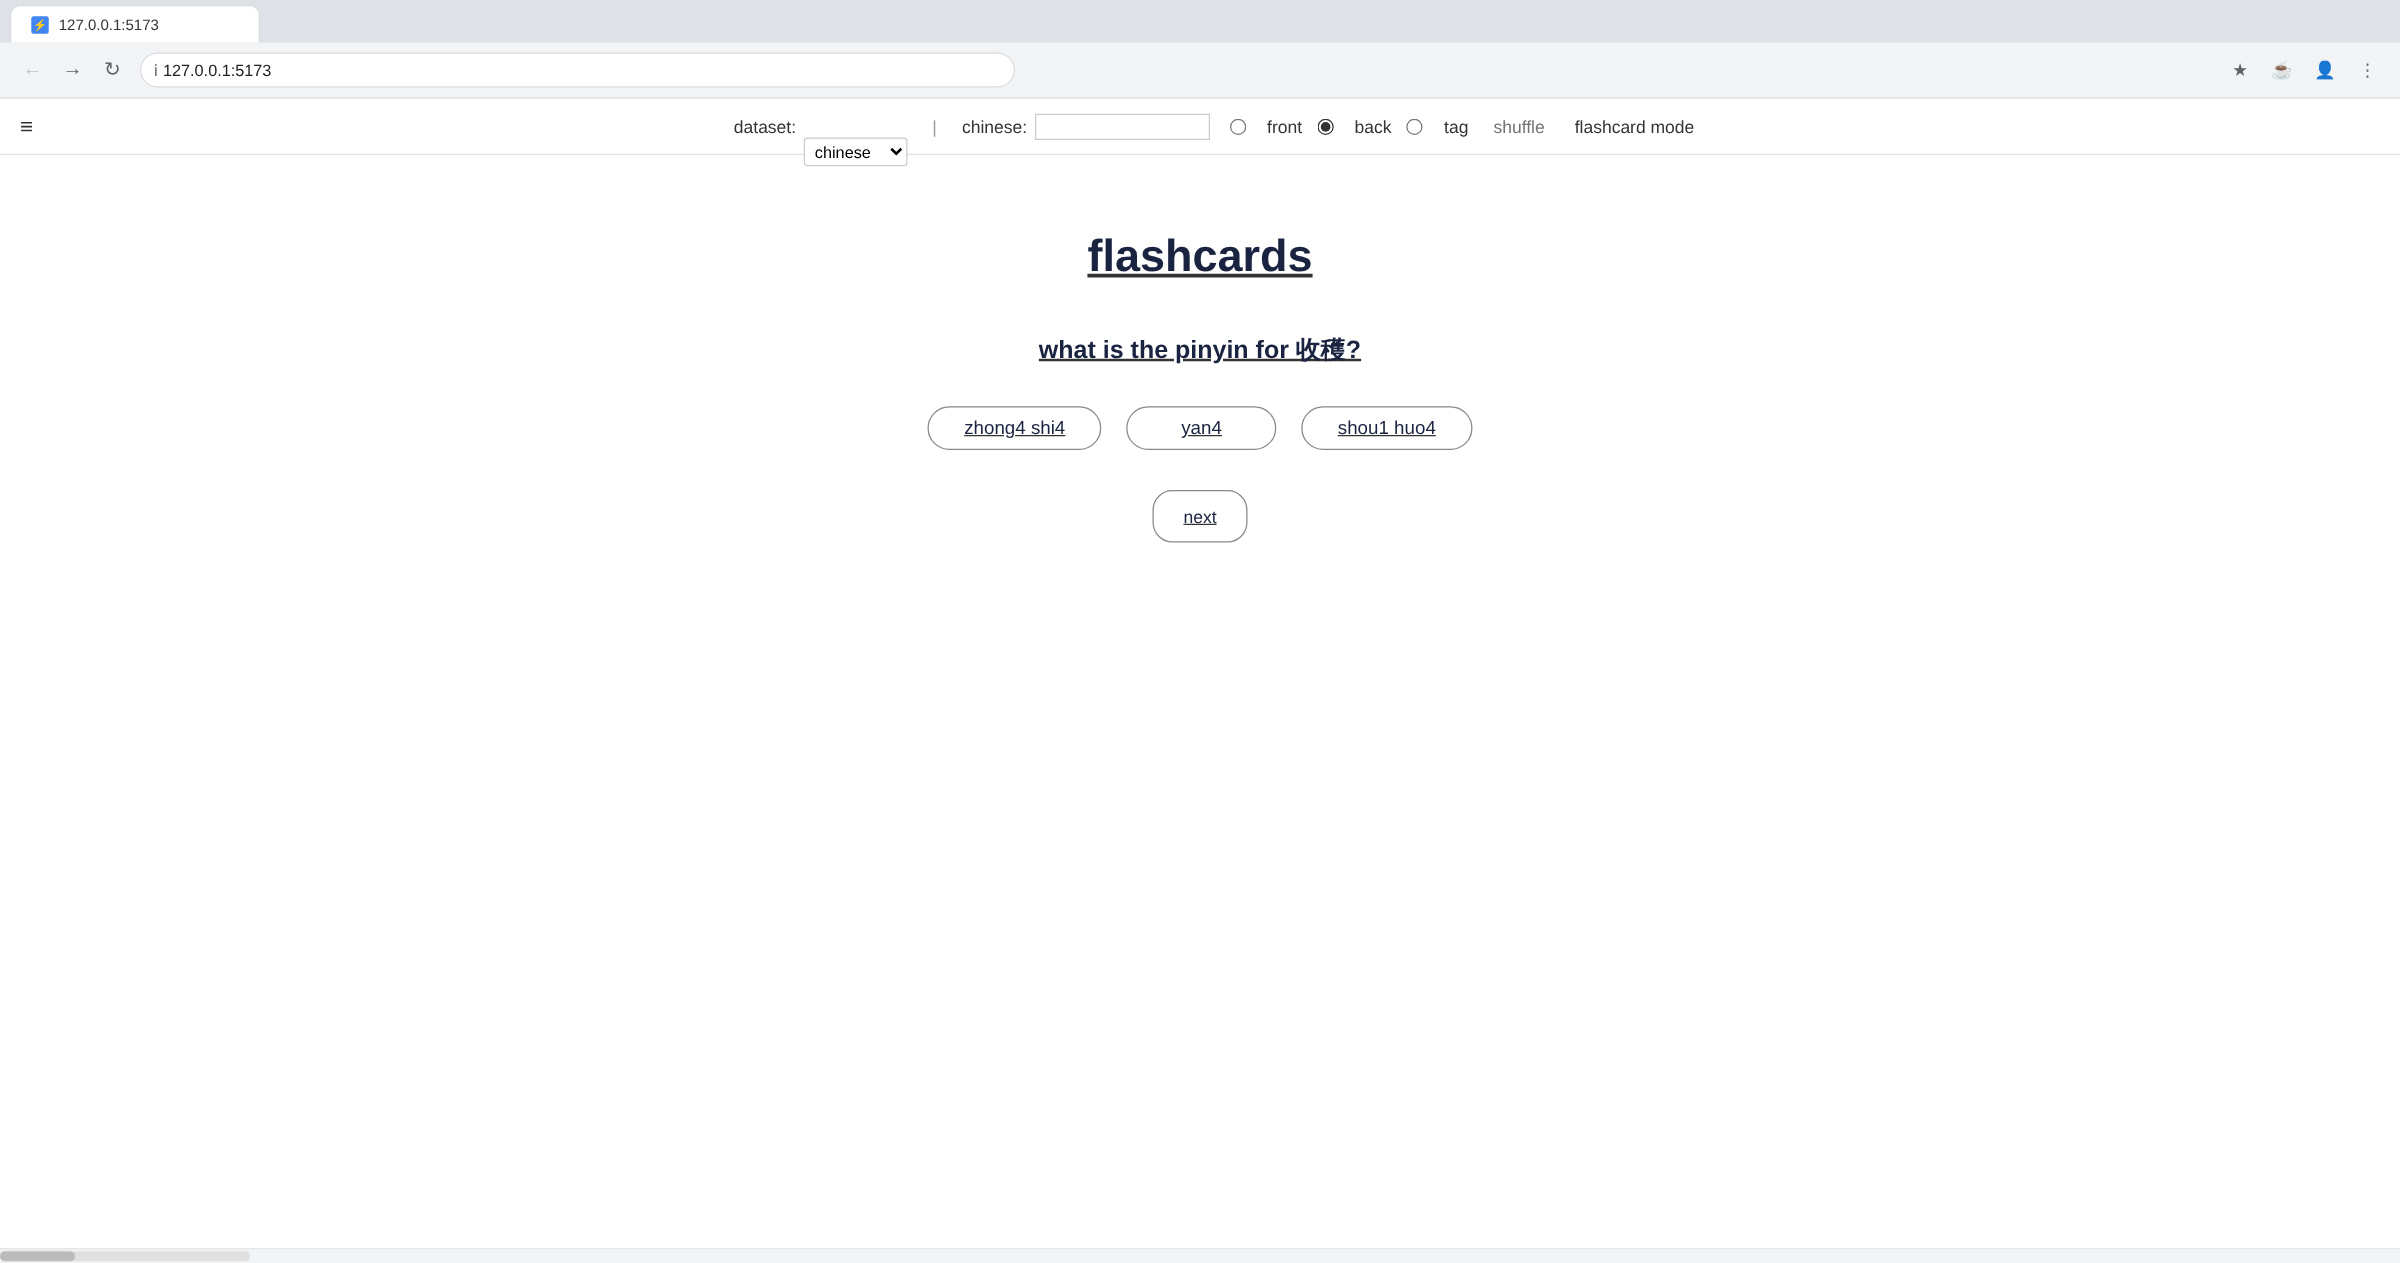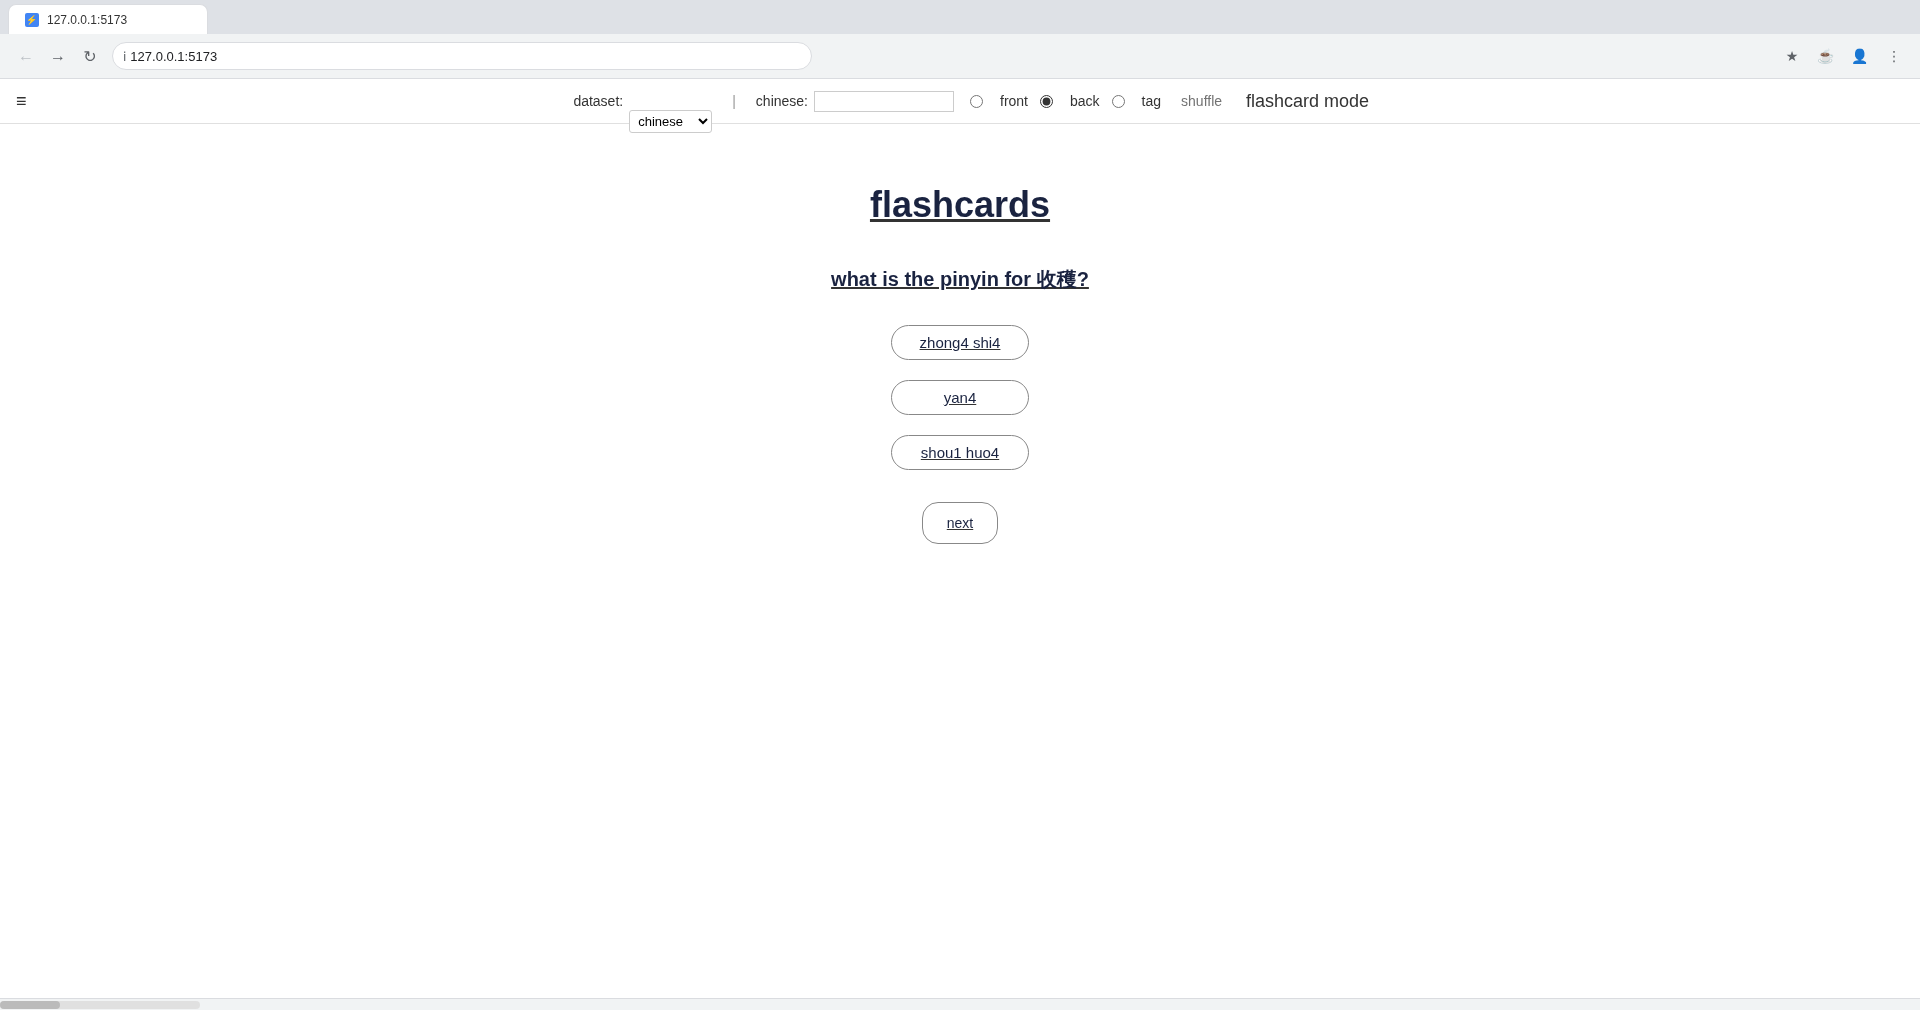--- a/index.html
+++ b/index.html
@@ -202,21 +202,21 @@
       border: none;
       font-size: 14px;
       cursor: pointer;
       color: #737373;
       padding: 2px 4px;
     }
 
     .flashcard-mode-btn {
       background: none;
       border: none;
-      font-size: 18px;
+      font-size: 14px;
       cursor: pointer;
       color: #333;
       padding: 2px 4px;
     }
 
     .search-input {
       border: 1px solid #ccc;
       padding: 2px 6px;
       font-size: 13px;
       outline: none;
@@ -241,21 +241,22 @@
 
     .question-text {
       font-size: 20px;
       font-weight: bold;
       color: #1a2340;
       margin-bottom: 32px;
     }
 
     .answer-options {
       display: flex;
-      flex-direction: column;
+      flex-direction: row;
+      align-items: center;
       gap: 20px;
       margin-bottom: 32px;
     }
 
     .answer-btn {
       background: #fff;
       border: 1.5px solid #888;
       border-radius: 20px;
       padding: 8px 28px;
       font-size: 15px;

